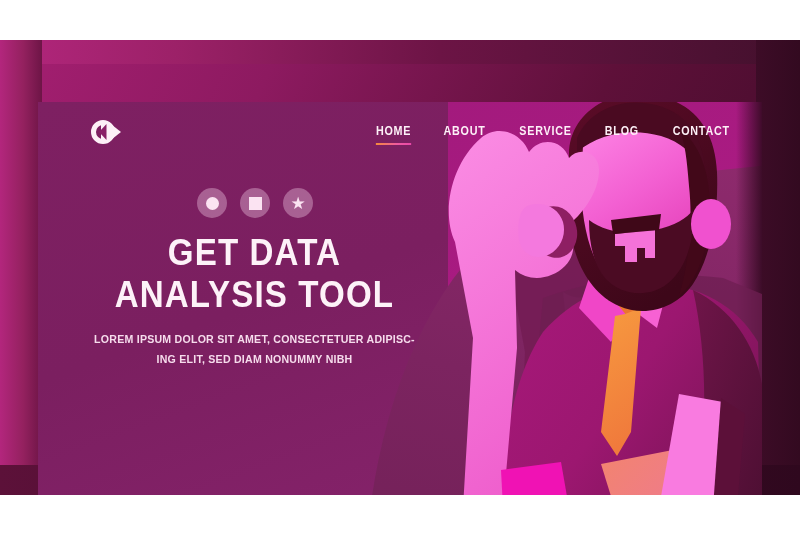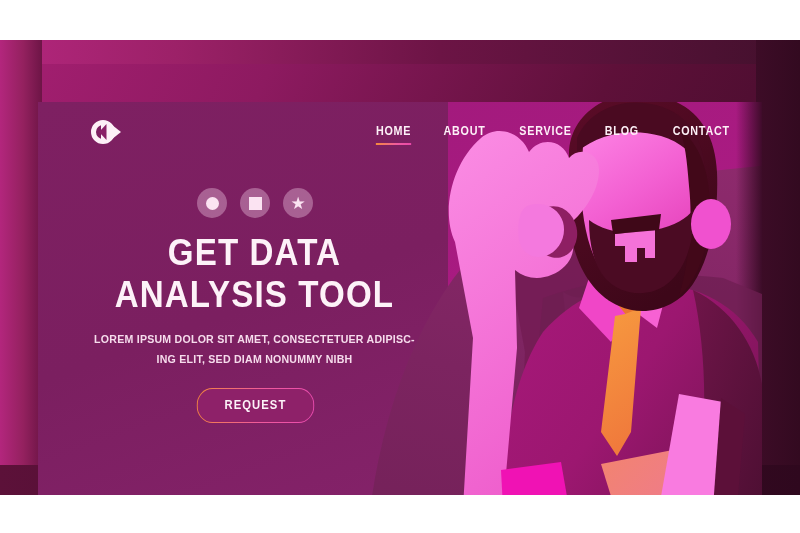--- a/index.html
+++ b/index.html
@@ -409,22 +409,19 @@
         <h1 class="headline">
           <span class="l1">GET DATA</span>
           <span class="l2">ANALYSIS TOOL</span>
         </h1>
 
         <p class="subtitle">
           <span>LOREM IPSUM DOLOR SIT AMET, CONSECTETUER ADIPISC-</span>
           <span>ING ELIT, SED DIAM NONUMMY NIBH</span>
         </p>
 
-        <div class="cta-wrap">
-          <button class="cta">REQUEST</button>
-        </div>
       </div>
 
     </div>
   </div>
 
   <div class="white-bottom"></div>
 </div>
 
 </body></html>

